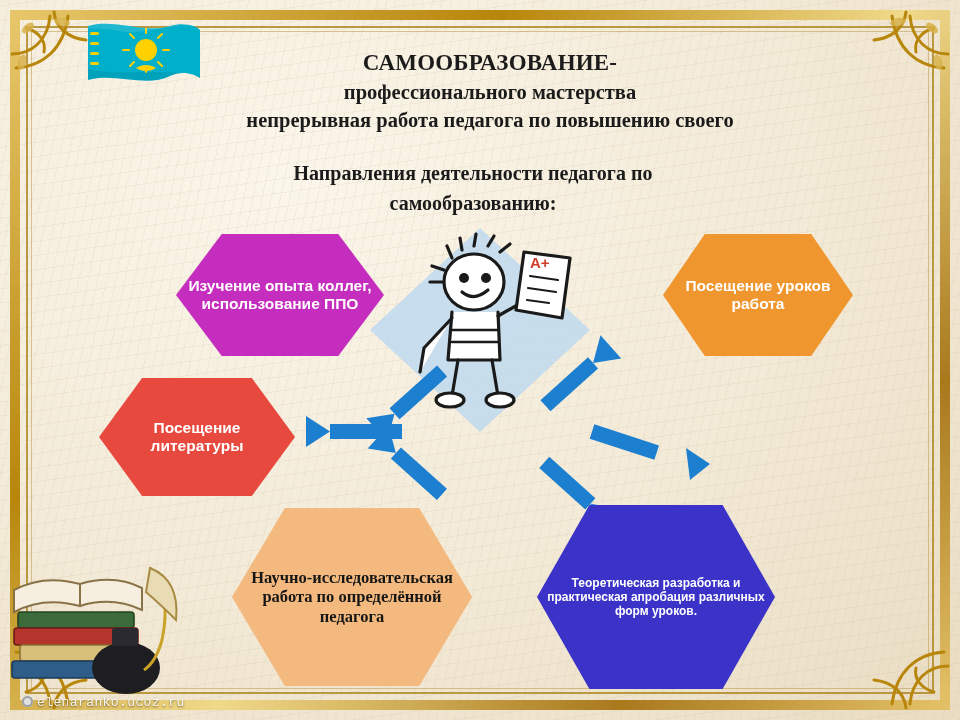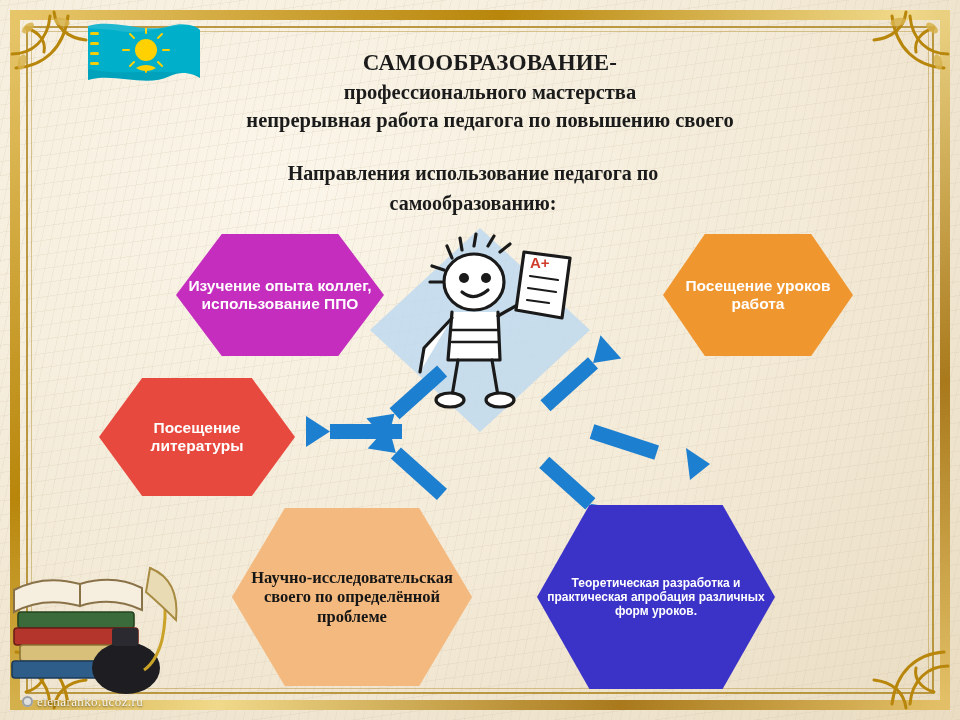--- a/index.html
+++ b/index.html
@@ -133,21 +133,21 @@
   }
 
   
   .watermark {
     position: absolute;
     left: 22px; bottom: 10px;
     font-size: 13px;
     color: rgba(255,255,255,0.9);
     text-shadow: 0 1px 2px rgba(0,0,0,0.55);
     letter-spacing: 0.4px;
-    font-family: Liberation Serif, serif;
+    font-family: Liberation Mono, monospace;
   }
   .wm-dot {
     display: inline-block;
     width: 11px; height: 11px;
     border-radius: 50%;
     background: #e0e0e0;
     margin-right: 4px;
     vertical-align: -1px;
     box-shadow: inset 0 0 0 2px #9aa0a6;
   }
@@ -234,21 +234,21 @@
       <path d="M0 50 C36 60 70 48 118 58 L118 74 L0 74 Z" fill="#000000" opacity="0.07"></path>
     </g>
   </svg>
 
   <div class="title-block">
     <div class="title-main">САМООБРАЗОВАНИЕ-</div>
     <div class="title-sub">профессионального мастерства</div>
     <div class="title-sub">непрерывная работа педагога по повышению своего</div>
   </div>
 
-  <div class="subtitle-block">Направления использование  педагога по самообразованию:</div>
+  <div class="subtitle-block">Направления деятельности  педагога по самообразованию:</div>
 
   <svg class="diagram" viewBox="0 0 960 720">
 
     <polygon points="480,228 590,330 480,432 370,330" fill="#bfd9ef" opacity="0.85"></polygon>
 
     <g fill="#1d7fd0">
 
       <g>
         <rect x="330" y="424" width="72" height="15"></rect>
         <polygon points="330,431.5 306,416 306,447"></polygon>
@@ -326,21 +326,21 @@
   <div class="hex hex-1">
     <span>Изучение опыта коллег, использование ППО</span>
   </div>
   <div class="hex hex-2">
     <span>Посещение уроков работа</span>
   </div>
   <div class="hex hex-3">
     <span>Посещение литературы</span>
   </div>
   <div class="hex hex-5">
-    <span>Научно-исследовательская своего по определённой проблеме</span>
+    <span>Научно-исследовательская работа по определённой педагога</span>
   </div>
   <div class="hex hex-6">
     <span>Теоретическая разработка и практическая апробация различных форм уроков.</span>
   </div>
 
 
   <div class="watermark">
     <span class="wm-dot"></span><span>elenaranko.ucoz.ru</span>
   </div>
 </div>

